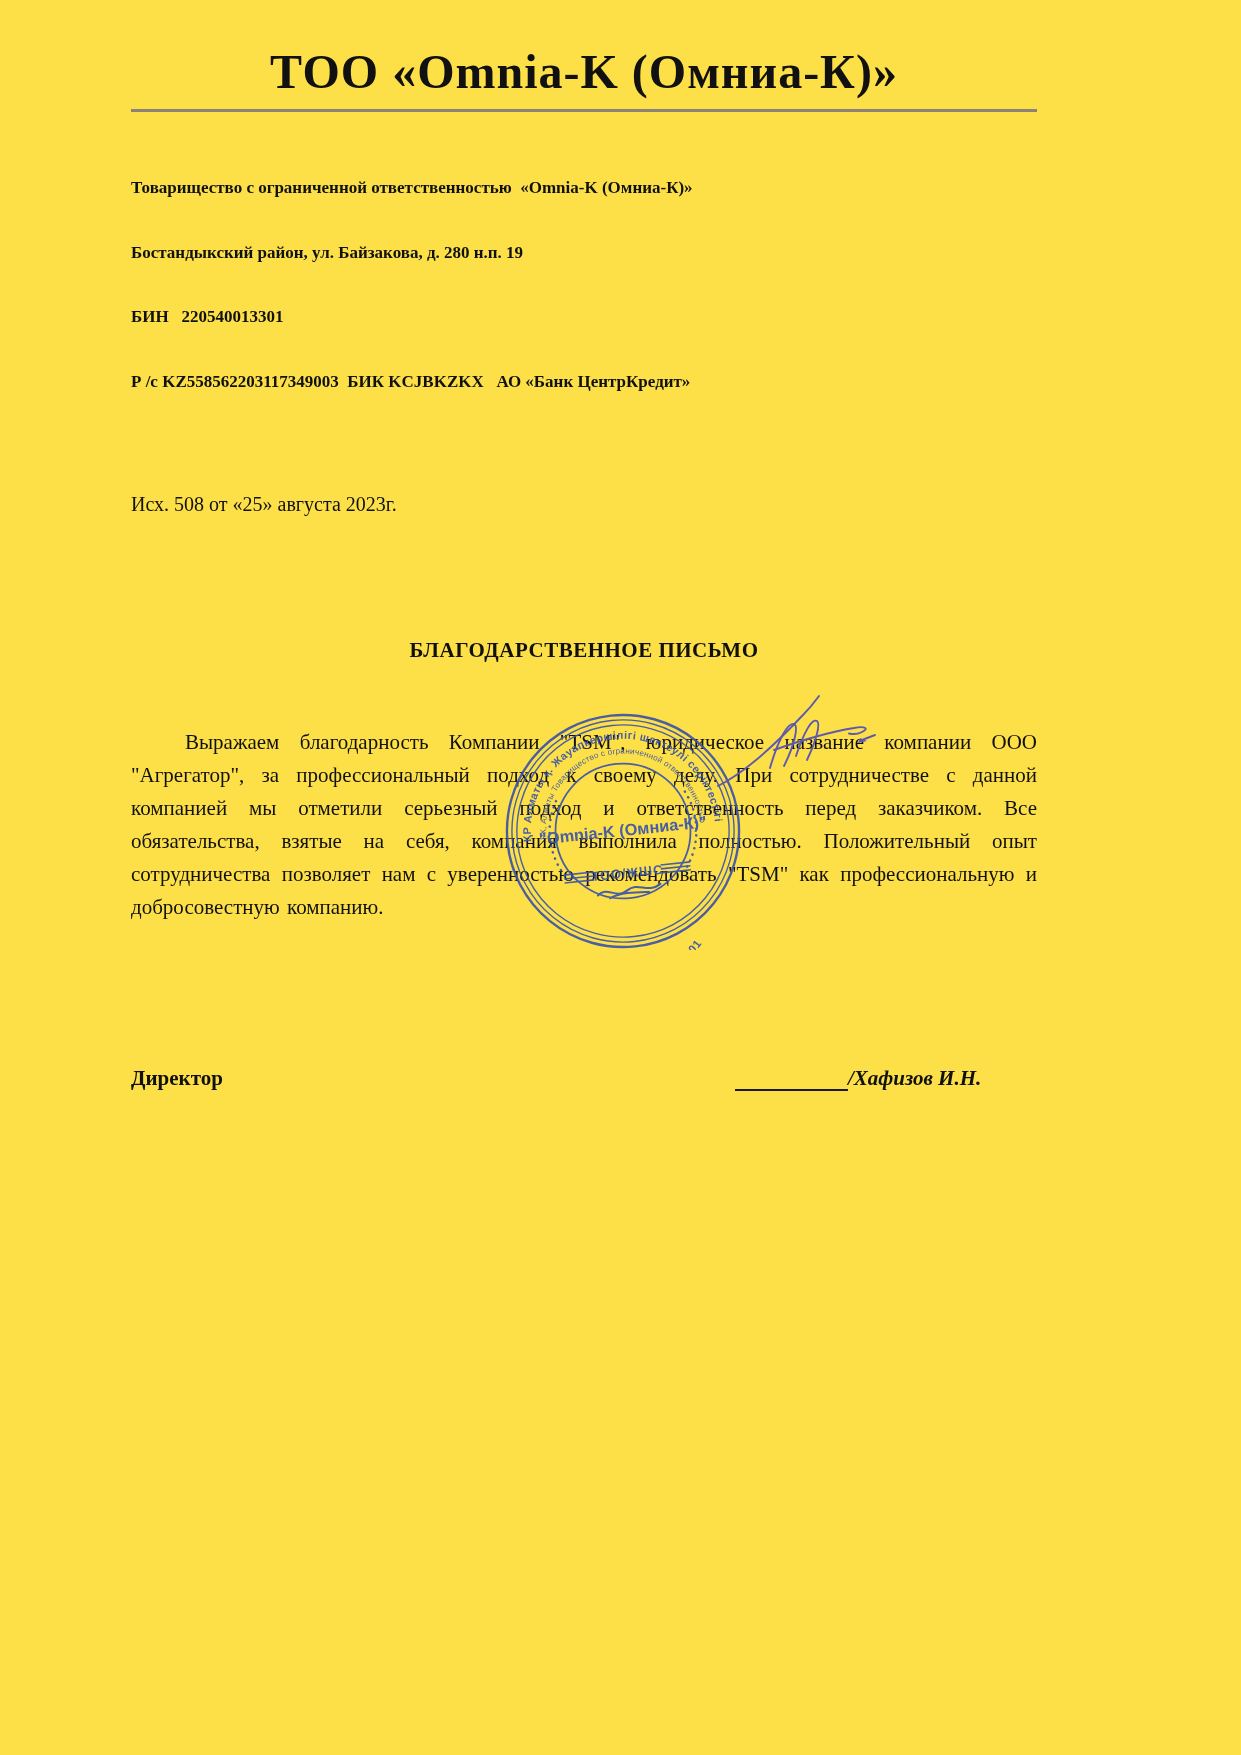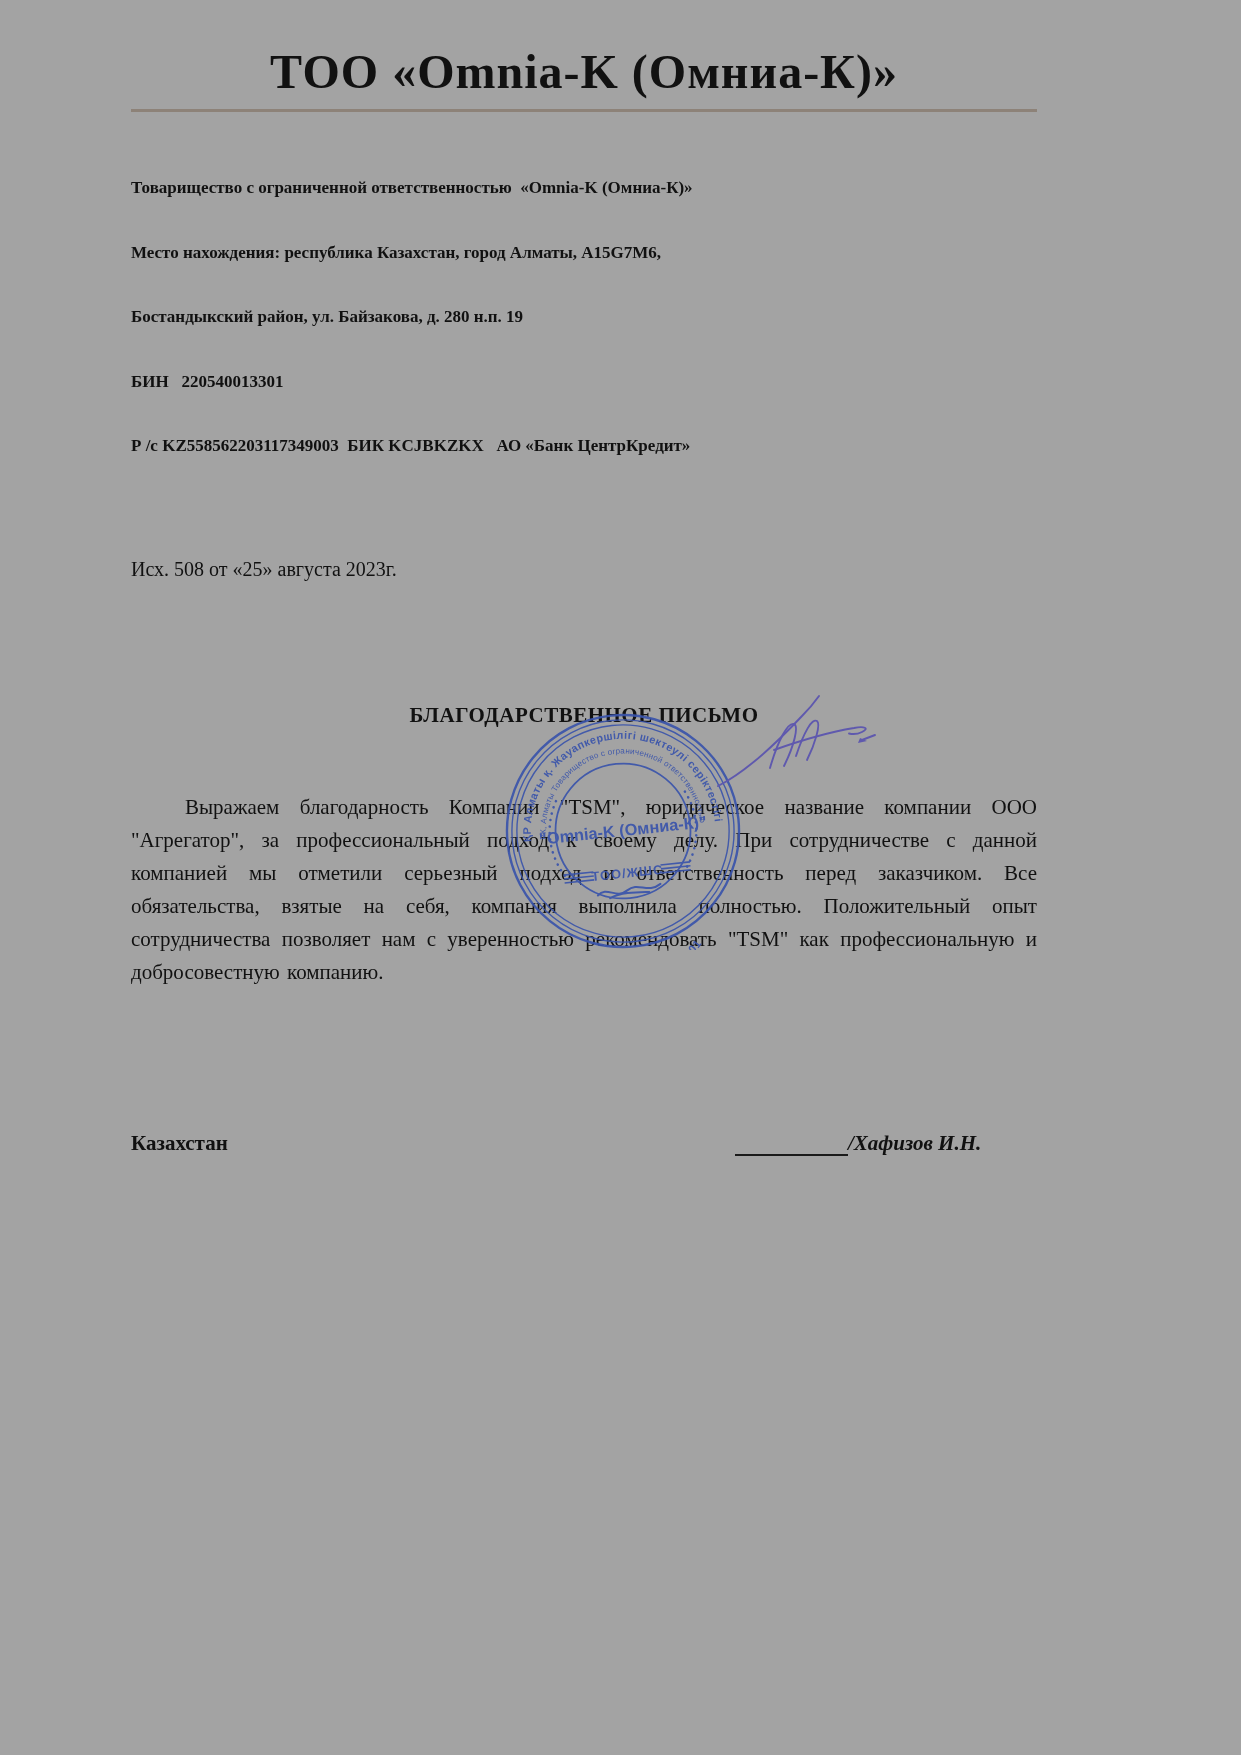--- a/index.html
+++ b/index.html
@@ -1,19 +1,19 @@
 <!DOCTYPE html>
 <html><head>
 <meta charset="utf-8">
 <style>
   html,body{margin:0;padding:0;background:#ffffff;}
   .page{
     position:relative;
     width:1241px;height:1755px;
-    background:#a3a3a3;
+    background:#fde047;
     font-family:"Liberation Serif","DejaVu Serif",serif;
     color:#111111;
     overflow:hidden;
   }
   .content{
     position:absolute;left:131px;top:0;width:906px;
   }
   .company-title{
     margin:44px 0 0 0;
     text-align:center;
@@ -89,34 +89,33 @@
 <div class="page">
 
   <div class="content">
 
     <h1 class="company-title">ТОО «Omnia-K (Омниа-К)»</h1>
 
     <div class="title-rule"></div>
 
     <div class="addr-block">
       <div>Товарищество с ограниченной ответственностью  «Omnia-K (Омниа-К)»</div>
-      <div>Место нахождения: республика Казахстан, город Алматы, A15G7M6,</div>
       <div>Бостандыкский район, ул. Байзакова, д. 280 н.п. 19</div>
       <div>БИН   220540013301</div>
       <div>Р /с KZ558562203117349003  БИК KCJBKZKX   АО «Банк ЦентрКредит»</div>
     </div>
 
     <div class="ref-line">Исх. 508 от «25» августа 2023г.</div>
 
     <div class="letter-title">БЛАГОДАРСТВЕННОЕ ПИСЬМО</div>
 
     <p class="letter-body">Выражаем благодарность Компании "TSM", юридическое название компании ООО "Агрегатор", за профессиональный подход к своему делу. При сотрудничестве с данной компанией мы отметили серьезный подход и ответственность перед заказчиком. Все обязательства, взятые на себя, компания выполнила полностью. Положительный опыт сотрудничества позволяет нам с уверенностью рекомендовать "TSM" как профессиональную и добросовестную компанию.</p>
 
     <div class="signature-row">
-      <span class="sig-role">Казахстан</span>
+      <span class="sig-role">Директор</span>
       <span class="sig-underline"></span>
       <span class="sig-name">/Хафизов И.Н.</span>
     </div>
 
   </div>
 
   <div class="stamp-wrap">
     <svg viewBox="0 0 240 240" width="238" height="238">
       <g transform="rotate(-6 120 120)">
         <circle class="stamp-stroke" cx="120" cy="120" r="117" stroke-width="2.4" stroke="#3a54ab"></circle>

